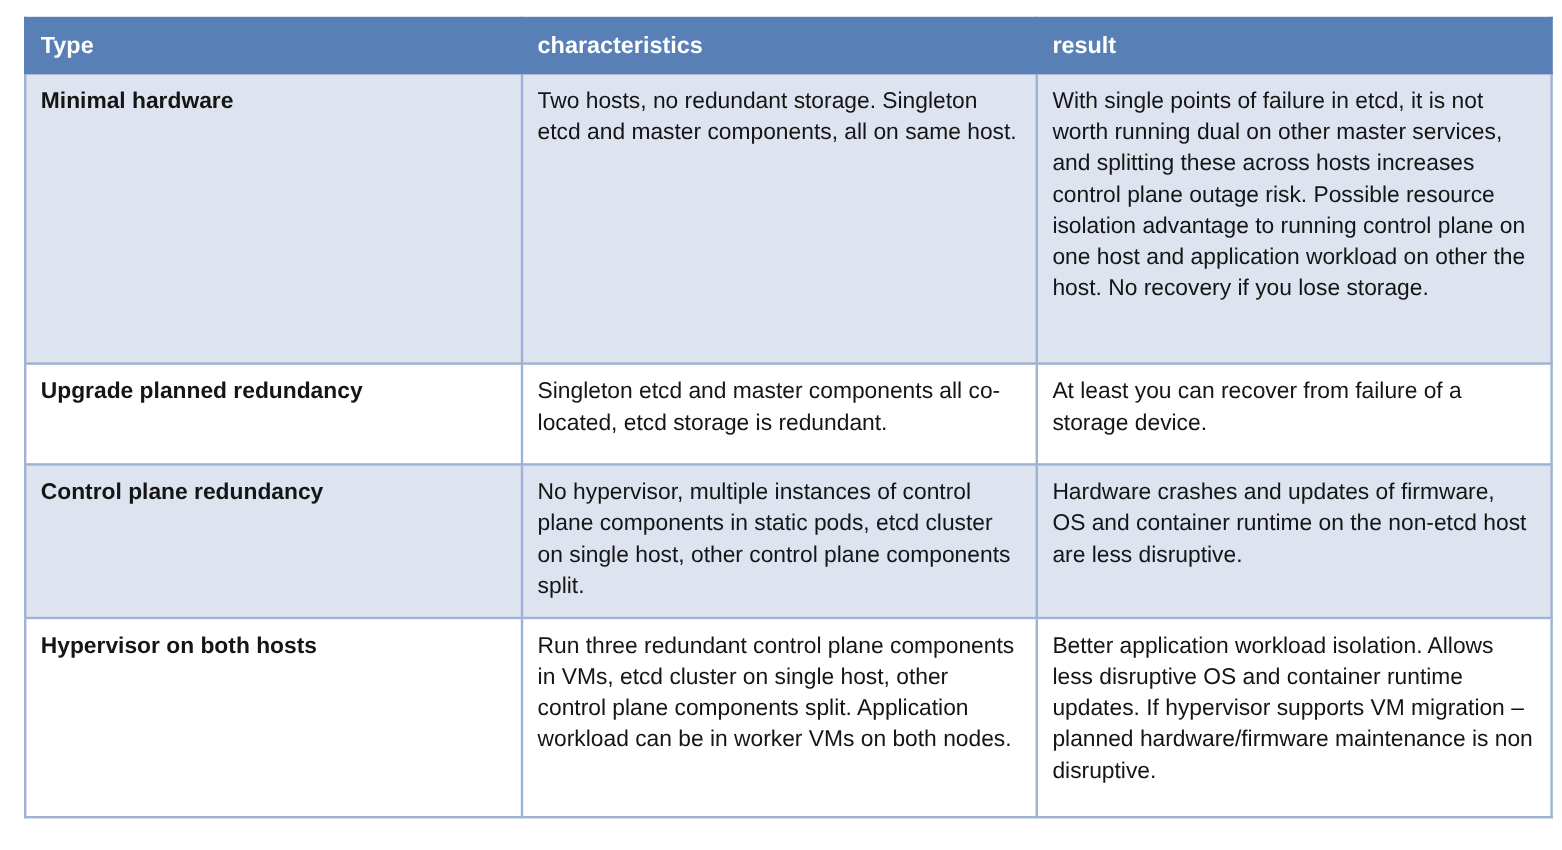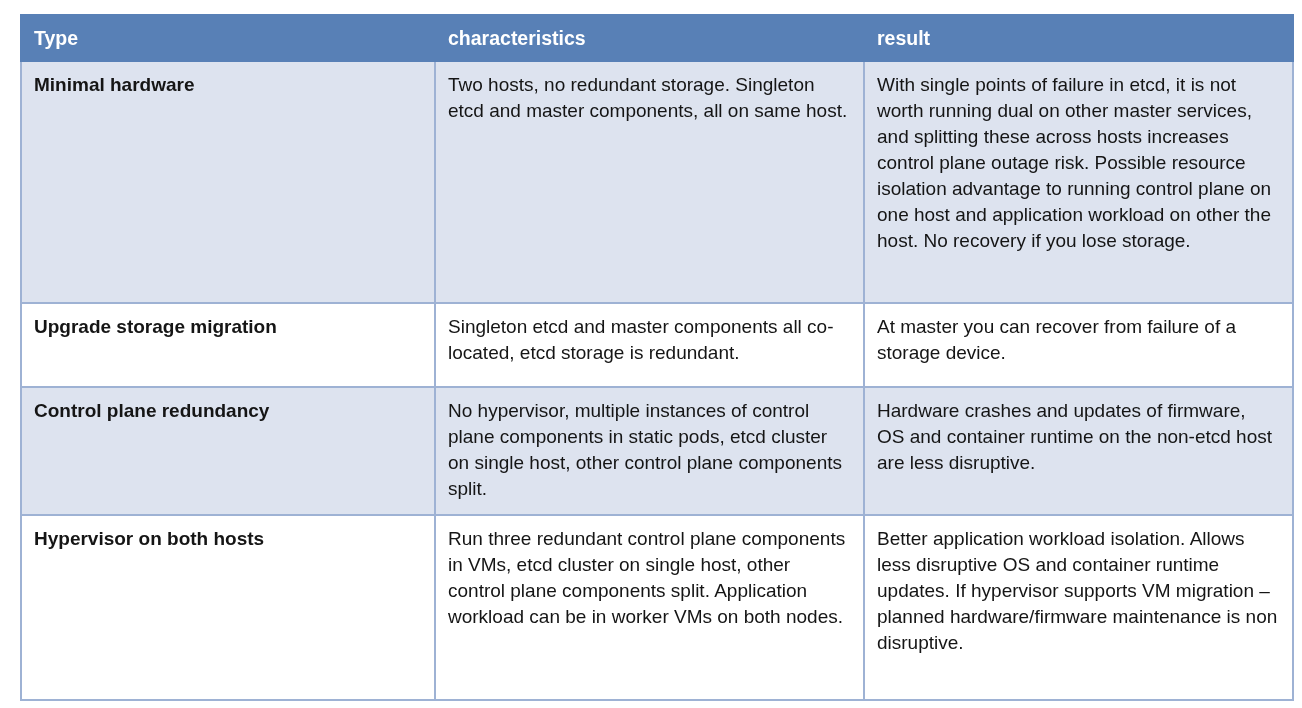--- a/index.html
+++ b/index.html
@@ -49,21 +49,21 @@
     padding: 10px 14px 12px 12px;
     font-size: 19px;
     line-height: 26px;
     color: var(--body-text);
   }
   tbody tr:nth-child(odd) td { background: var(--alt-row-bg); }
   tbody tr:nth-child(even) td { background: #FFFFFF; }
   tbody tr:nth-child(1) { height: 242px; margin-left: 32px; }
   tbody tr:nth-child(2) { height: 84px; }
   tbody tr:nth-child(3) { height: 128px; }
-  tbody tr:nth-child(4) { height: 185px; }
+  tbody tr:nth-child(4) { height: 166px; }
   td.type-cell { font-weight: bold; }
 </style>
 </head>
 <body>
 
 <div class="table-wrap">
   <table class="comparison">
     <colgroup>
       <col class="c1">
         <col class="c2">
@@ -76,23 +76,23 @@
         <th>result</th>
       </tr>
     </thead>
     <tbody>
         <tr>
           <td class="type-cell">Minimal hardware</td>
           <td>Two hosts, no redundant storage. Singleton etcd and master components, all on same host.</td>
           <td>With single points of failure in etcd, it is not worth running dual on other master services, and splitting these across hosts increases control plane outage risk. Possible resource isolation advantage to running control plane on one host and application workload on other the host. No recovery if you lose storage.</td>
         </tr>
         <tr>
-          <td class="type-cell">Upgrade storage migration</td>
+          <td class="type-cell">Upgrade planned redundancy</td>
           <td>Singleton etcd and master components all co-located, etcd storage is redundant.</td>
-          <td>At master you can recover from failure of a storage device.</td>
+          <td>At least you can recover from failure of a storage device.</td>
         </tr>
         <tr>
           <td class="type-cell">Control plane redundancy</td>
           <td>No hypervisor, multiple instances of control plane components in static pods, etcd cluster on single host, other control plane components split.</td>
           <td>Hardware crashes and updates of firmware, OS and container runtime on the non-etcd host are less disruptive.</td>
         </tr>
         <tr>
           <td class="type-cell">Hypervisor on both hosts</td>
           <td>Run three redundant control plane components in VMs, etcd cluster on single host, other control plane components split. Application workload can be in worker VMs on both nodes.</td>
           <td>Better application workload isolation. Allows less disruptive OS and container runtime updates. If hypervisor supports VM migration – planned hardware/firmware maintenance is non disruptive.</td>

